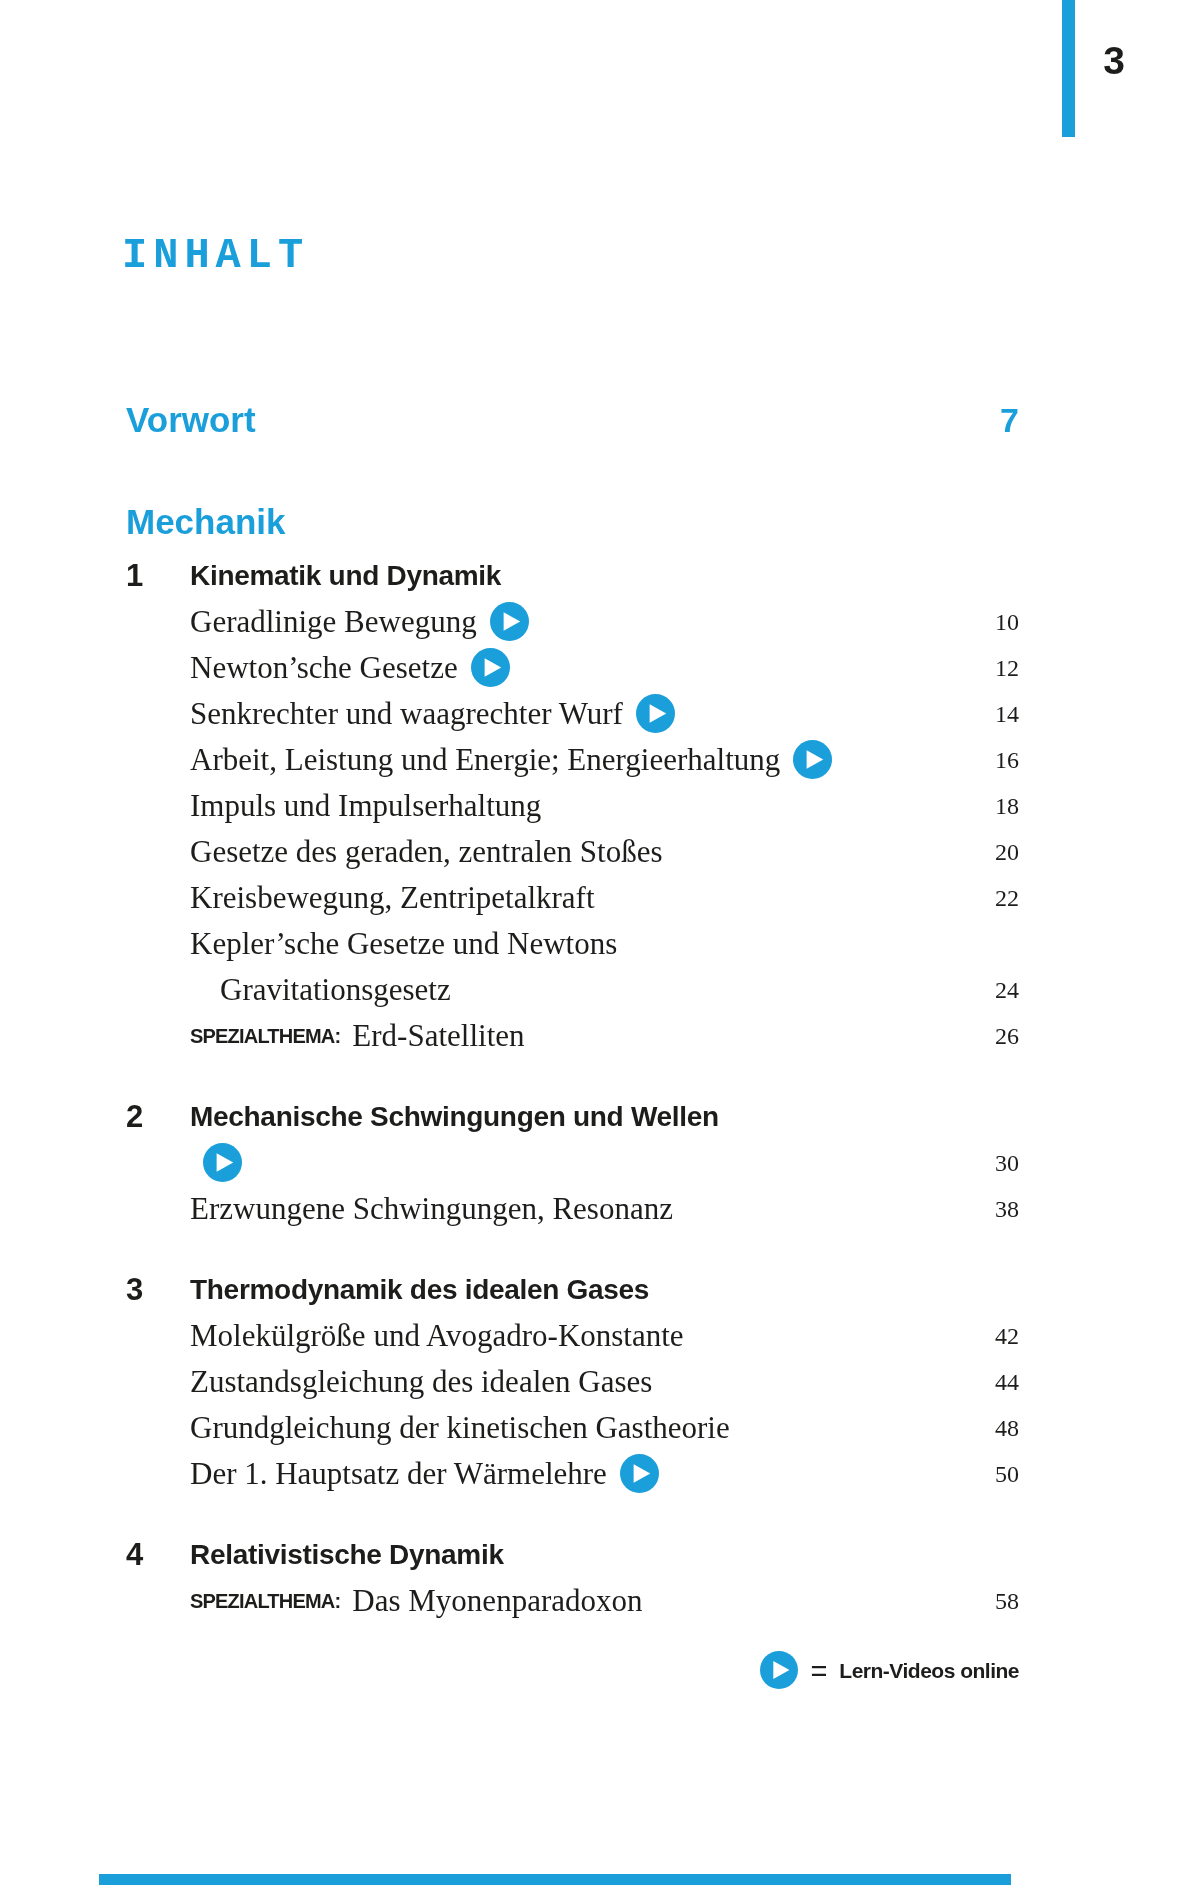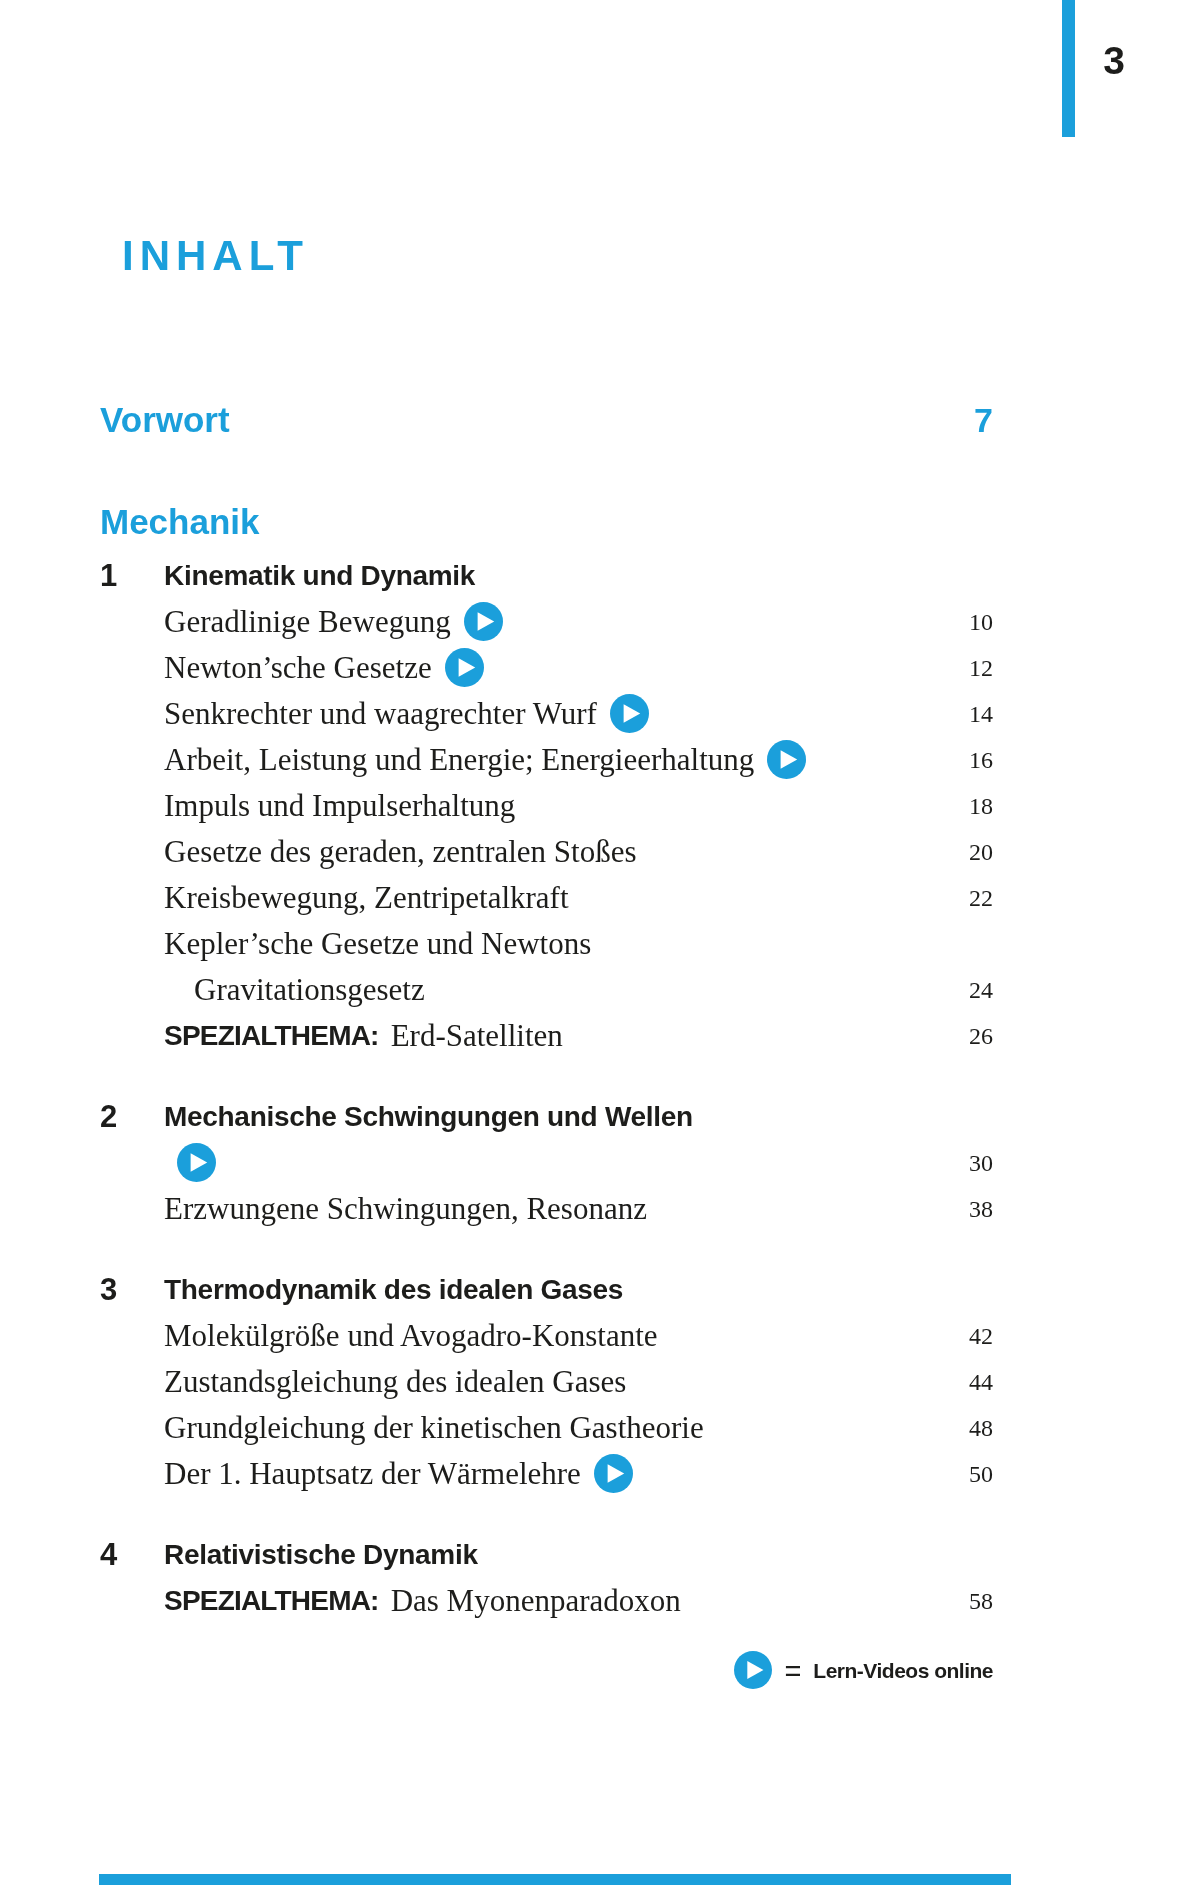--- a/index.html
+++ b/index.html
@@ -8,31 +8,31 @@
     font-family:"Liberation Sans",sans-serif;color:#1d1d1b;overflow:hidden;
   }
   .top-rule{position:absolute;left:1062px;top:0;width:13px;height:137px;background:#1b9fdb;}
   .bottom-rule{position:absolute;left:99px;top:1874px;width:912px;height:11px;background:#1b9fdb;}
   .corner-page-num{
     position:absolute;left:1082px;top:40px;width:64px;text-align:center;
     font-weight:bold;font-size:39px;line-height:42px;color:#1d1d1b;
   }
   .inhalt-title{
     position:absolute;left:122px;top:232px;
-    font-weight:bold;font-size:42px;letter-spacing:6px;color:#1b9fdb;
+    font-weight:bold;font-size:42px;letter-spacing:6px;color:#1b9fdb;font-family:Liberation Mono, monospace;
   }
-  .toc{position:absolute;left:100px;top:397px;width:893px;}
+  .toc{position:absolute;left:126px;top:397px;width:893px;}
   .row{display:flex;align-items:center;min-height:46px;line-height:46px;}
   .num-cell{width:64px;flex:0 0 64px;font-weight:bold;font-size:31px;letter-spacing:-0.3px;}
   .text-cell{flex:1;display:flex;align-items:center;min-width:0;}
   .page-cell{width:70px;flex:0 0 70px;text-align:right;
     font-family:"Liberation Serif",serif;font-size:24px;}
   .entry-text{font-family:"Liberation Serif",serif;font-size:31px;white-space:nowrap;}
   .entry-text.indent{padding-left:30px;}
-  .entry-prefix{font-weight:bold;font-size:28px;letter-spacing:-0.8px;
+  .entry-prefix{font-weight:bold;font-size:20px;letter-spacing:-0.8px;
     font-family:"Liberation Sans",sans-serif;margin-right:12px;white-space:nowrap;}
   .section-title{font-weight:bold;font-size:28px;letter-spacing:-0.3px;white-space:nowrap;}
   .vorwort-row .label{flex:1;font-weight:bold;font-size:35px;color:#1b9fdb;}
   .vorwort-row .page-cell{font-family:"Liberation Sans",sans-serif;
     font-weight:bold;font-size:34px;color:#1b9fdb;}
   .part-label{font-weight:bold;font-size:35px;color:#1b9fdb;margin-top:56px;line-height:46px;}
   .section{margin-top:35px;}
   .section.first{margin-top:8px;}
   .play-icon{flex:0 0 auto;margin-left:13px;transform:translateY(-1px);}
   .legend-row{display:flex;justify-content:flex-end;align-items:center;margin-top:24px;line-height:46px;}

